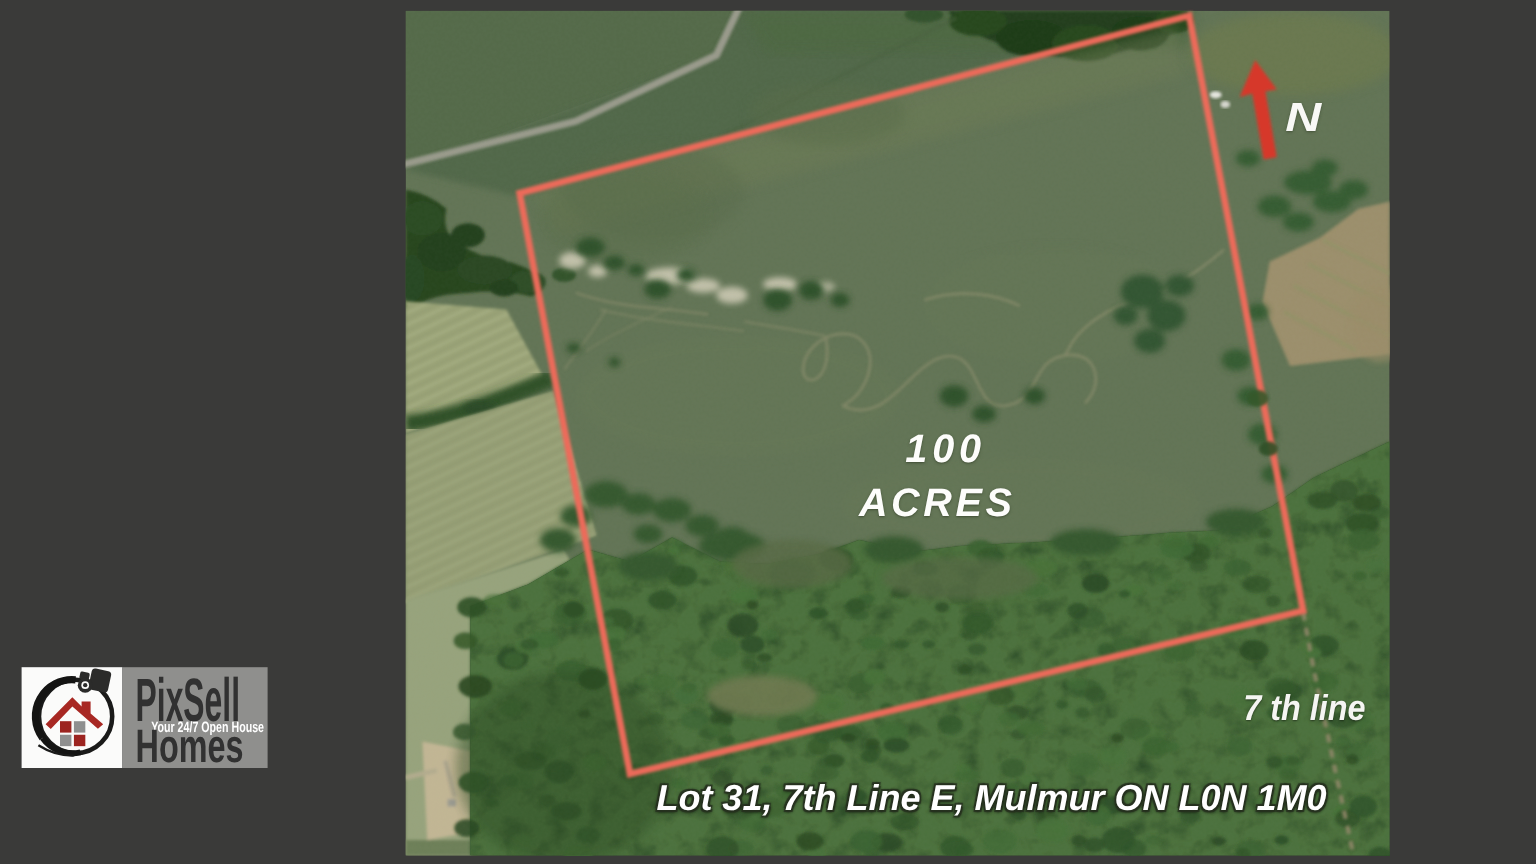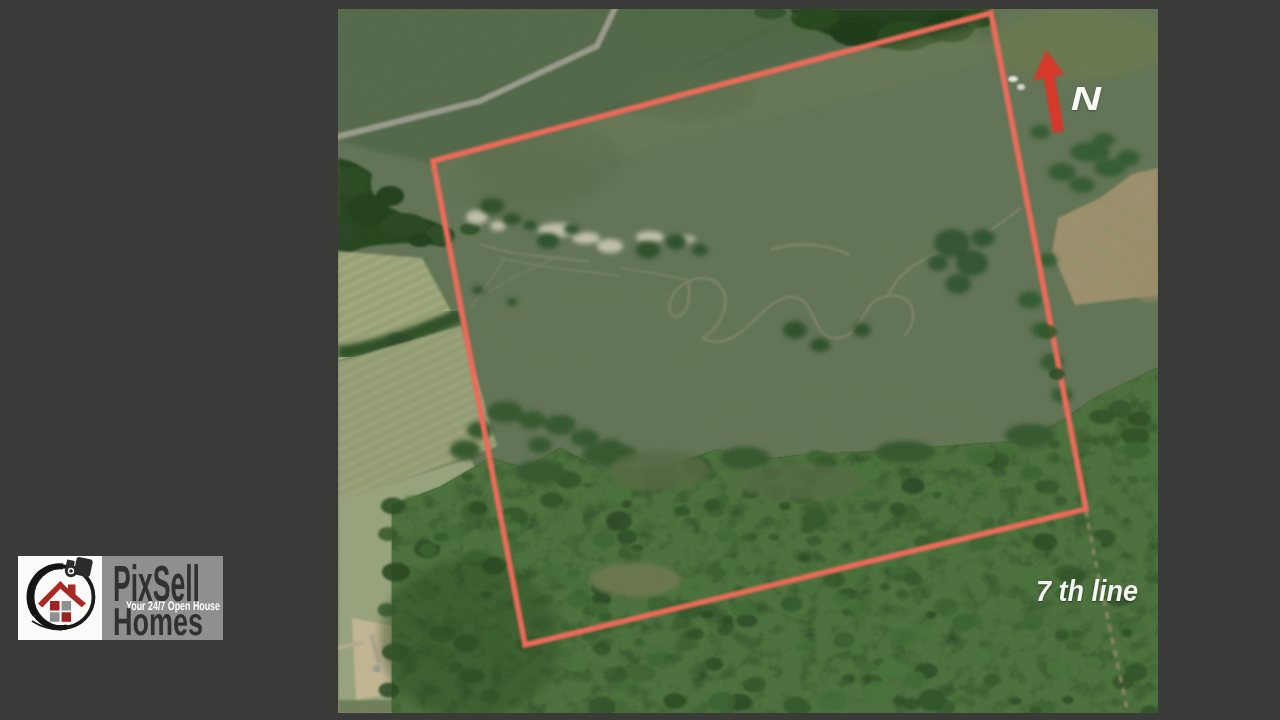--- a/index.html
+++ b/index.html
@@ -465,22 +465,25 @@
     <g filter="url(#soft1)" opacity="0.9">
       <ellipse cx="478" cy="508" rx="9" ry="7" fill="#2e5026"></ellipse>
       <ellipse cx="494" cy="566" rx="12" ry="9" fill="#2b4c24"></ellipse>
       <ellipse cx="1048" cy="332" rx="9" ry="7" fill="#35582c"></ellipse>
       <ellipse cx="1057" cy="374" rx="8" ry="6" fill="#2e5026"></ellipse>
     </g>
 
     <polygon points="1046,50 1033,81 1043.5,78 1053,133 1064,131 1054.5,76 1064,74.5" fill="#d63829" filter="url(#soft1)"></polygon>
   </svg>
 
+  <div class="t" id="lbl100">100</div>
+  <div class="t" id="lblacres">ACRES</div>
   <div class="t" id="lbln">N</div>
   <div class="t" id="lbl7">7 th line</div>
+  <div class="t" id="caption">Lot 31, 7th Line E, Mulmur ON L0N 1M0</div>
 
   <div style="position:absolute;left:18px;top:556px;width:205px;height:84px;">
     <div style="position:absolute;left:0;top:0;width:84px;height:84px;background:#fbfbfa;"></div>
     <div style="position:absolute;left:84px;top:0;width:121px;height:84px;background:#8f8f8d;"></div>
     <svg width="205" height="92" viewBox="0 -8 205 92" style="position:absolute;left:0;top:-8px;overflow:visible">
 
       <circle cx="45" cy="41" r="30.5" fill="none" stroke="#1a1a19" stroke-width="3.8"></circle>
       <path d="M45,10.5 A30.5,30.5 0 0,0 17.5,59" fill="none" stroke="#141413" stroke-width="6"></path>
       <path d="M17.5,59 A30.5,30.5 0 0,0 49,71" fill="none" stroke="#141413" stroke-width="5"></path>
       <path d="M14,65 Q28,74 44,73.5" fill="none" stroke="#1a1a19" stroke-width="2"></path>

